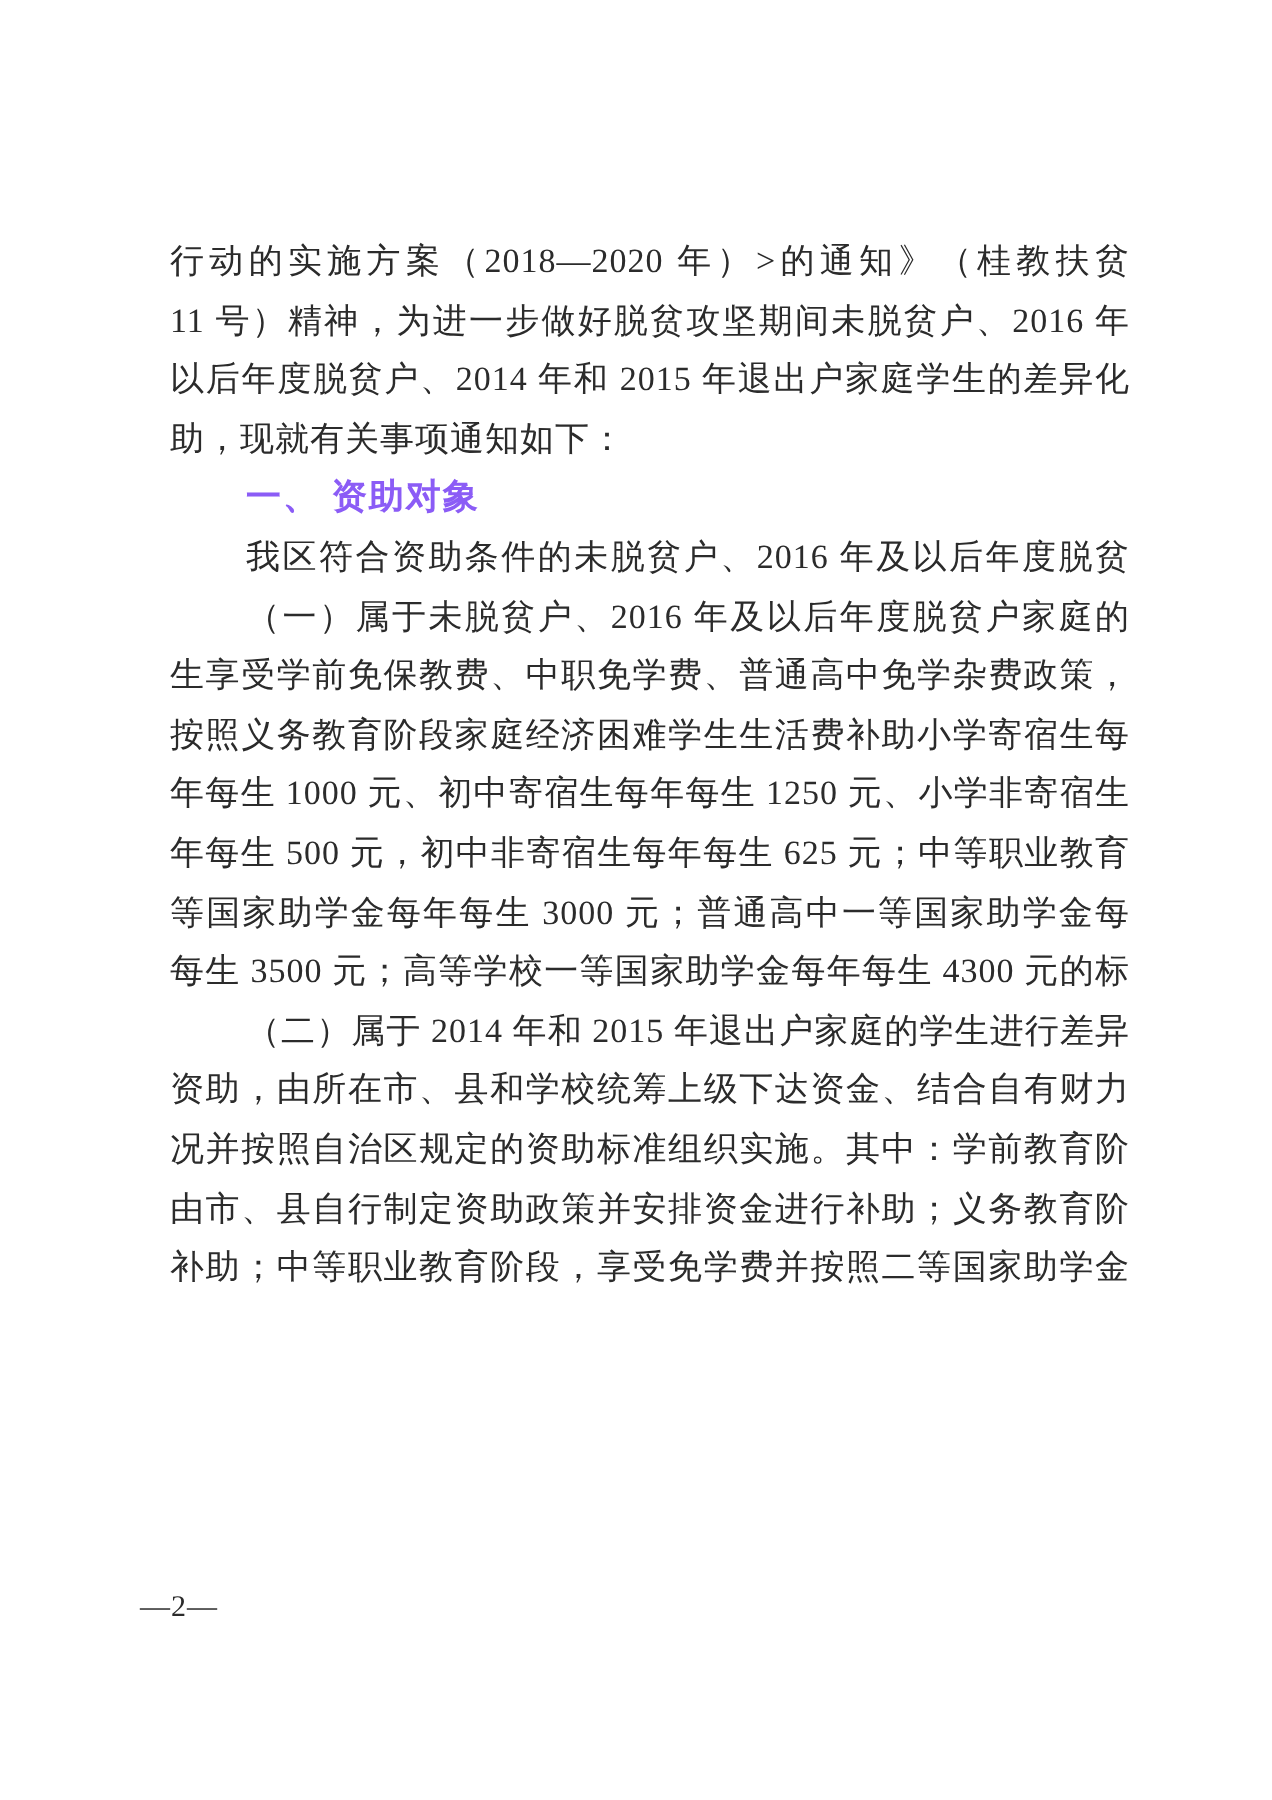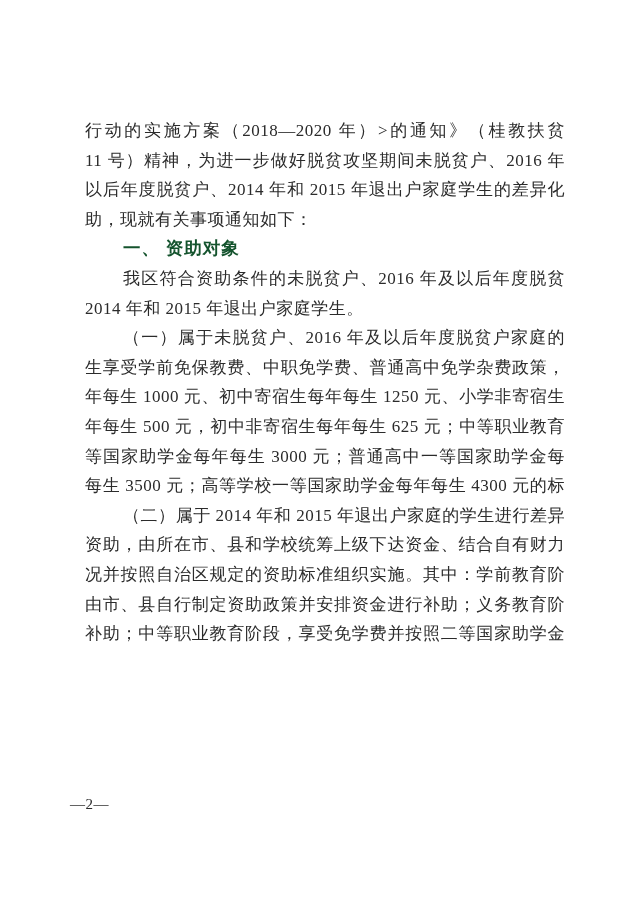--- a/index.html
+++ b/index.html
@@ -42,21 +42,21 @@
     text-indent:38px;
   }
   .line.h{
     font-family:"Liberation Sans","DejaVu Sans",sans-serif;
     font-weight:700;
     font-size:17.5px;
     text-align:left;
     text-align-last:left;
     text-indent:38px;
     letter-spacing:1px;
-    color:#14532d;
+    color:#8b5cf6;
   }
   .page-number{
     position:absolute;
     left:70px;top:796px;
     font-size:15px;
     letter-spacing:0.5px;
     color:var(--text);
     font-family:"Liberation Serif","DejaVu Serif",serif;
   }
 </style>
@@ -64,23 +64,23 @@
 <body>
 
 <div class="page">
   <div class="doc">
     <div class="line">行动的实施方案（2018—2020 年）&gt;的通知》（桂教扶贫〔2018〕</div>
     <div class="line">11 号）精神，为进一步做好脱贫攻坚期间未脱贫户、2016 年及</div>
     <div class="line">以后年度脱贫户、2014 年和 2015 年退出户家庭学生的差异化资</div>
     <div class="line e">助，现就有关事项通知如下：</div>
     <div class="line h">一、 资助对象</div>
     <div class="line i">我区符合资助条件的未脱贫户、2016 年及以后年度脱贫户、</div>
-    <div class="line e">2014 年和 2015 年退出户家庭学生。</div>
     <div class="line i">（一）属于未脱贫户、2016 年及以后年度脱贫户家庭的学</div>
     <div class="line">生享受学前免保教费、中职免学费、普通高中免学杂费政策，并</div>
+    <div class="line">按照义务教育阶段家庭经济困难学生生活费补助小学寄宿生每</div>
     <div class="line">年每生 1000 元、初中寄宿生每年每生 1250 元、小学非寄宿生每</div>
     <div class="line">年每生 500 元，初中非寄宿生每年每生 625 元；中等职业教育一</div>
     <div class="line">等国家助学金每年每生 3000 元；普通高中一等国家助学金每年</div>
     <div class="line">每生 3500 元；高等学校一等国家助学金每年每生 4300 元的标准</div>
     <div class="line i">（二）属于 2014 年和 2015 年退出户家庭的学生进行差异化</div>
     <div class="line">资助，由所在市、县和学校统筹上级下达资金、结合自有财力状</div>
     <div class="line">况并按照自治区规定的资助标准组织实施。其中：学前教育阶段，</div>
     <div class="line">由市、县自行制定资助政策并安排资金进行补助；义务教育阶段，</div>
     <div class="line">补助；中等职业教育阶段，享受免学费并按照二等国家助学金每</div>
   </div>

